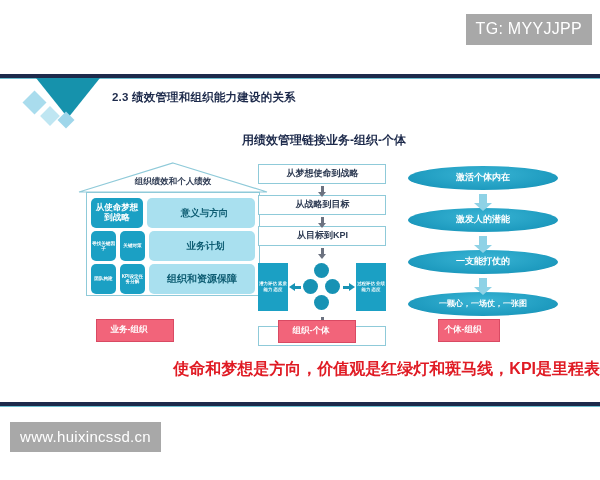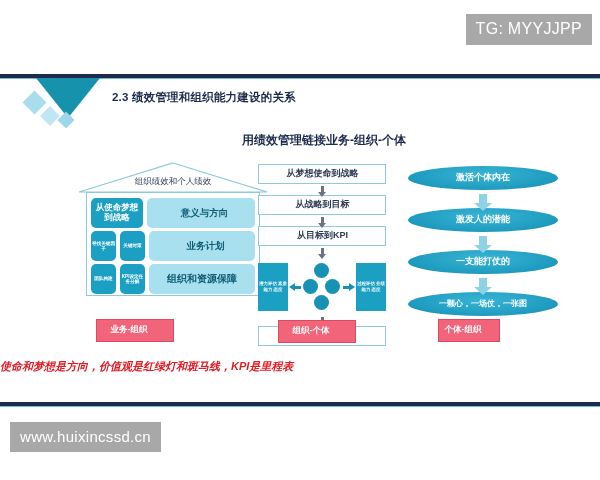--- a/index.html
+++ b/index.html
@@ -90,21 +90,21 @@
   .house { position: absolute; left: 78px; top: 88px; width: 190px; height: 145px; }
   .roof-line {
     position: absolute; left: 0; top: 0; width: 190px; height: 31px;
     overflow: hidden;
   }
   .roof-line svg { display: block; }
   .roof-text {
     position: absolute; left: 0; top: 14px; width: 190px;
     text-align: center;
     font-size: 8.5px;
-    font-weight: normal;
+    font-weight: bold;
     color: #2d3a52;
   }
   .house-body {
     position: absolute; left: 8px; top: 30px;
     width: 174px; height: 104px;
     border: 1px solid #8fcad9;
     background: #ffffff;
     box-sizing: border-box;
     padding: 5px 4px;
   }
@@ -245,25 +245,24 @@
     box-sizing: border-box;
   }
   .pink-1 { left: 96px; top: 245px; width: 78px; }
   .pink-2 { left: 278px; top: 246px; width: 78px; }
   .pink-3 { left: 438px; top: 245px; width: 62px; }
 
   .red-note {
     position: absolute;
     left: 0; top: 285px;
     width: 600px;
-    text-align: left;
-    font-size: 11px;
+    text-align: right;
+    font-size: 16px;
     font-weight: bold;
     color: #e01b24;
-    font-style: italic;
   }
 </style>
 </head>
 <body>
 
 <div class="wm wm-tg">TG: MYYJJPP</div>
 
 <div class="slide">
 
   <div class="rule rule-top"></div>

